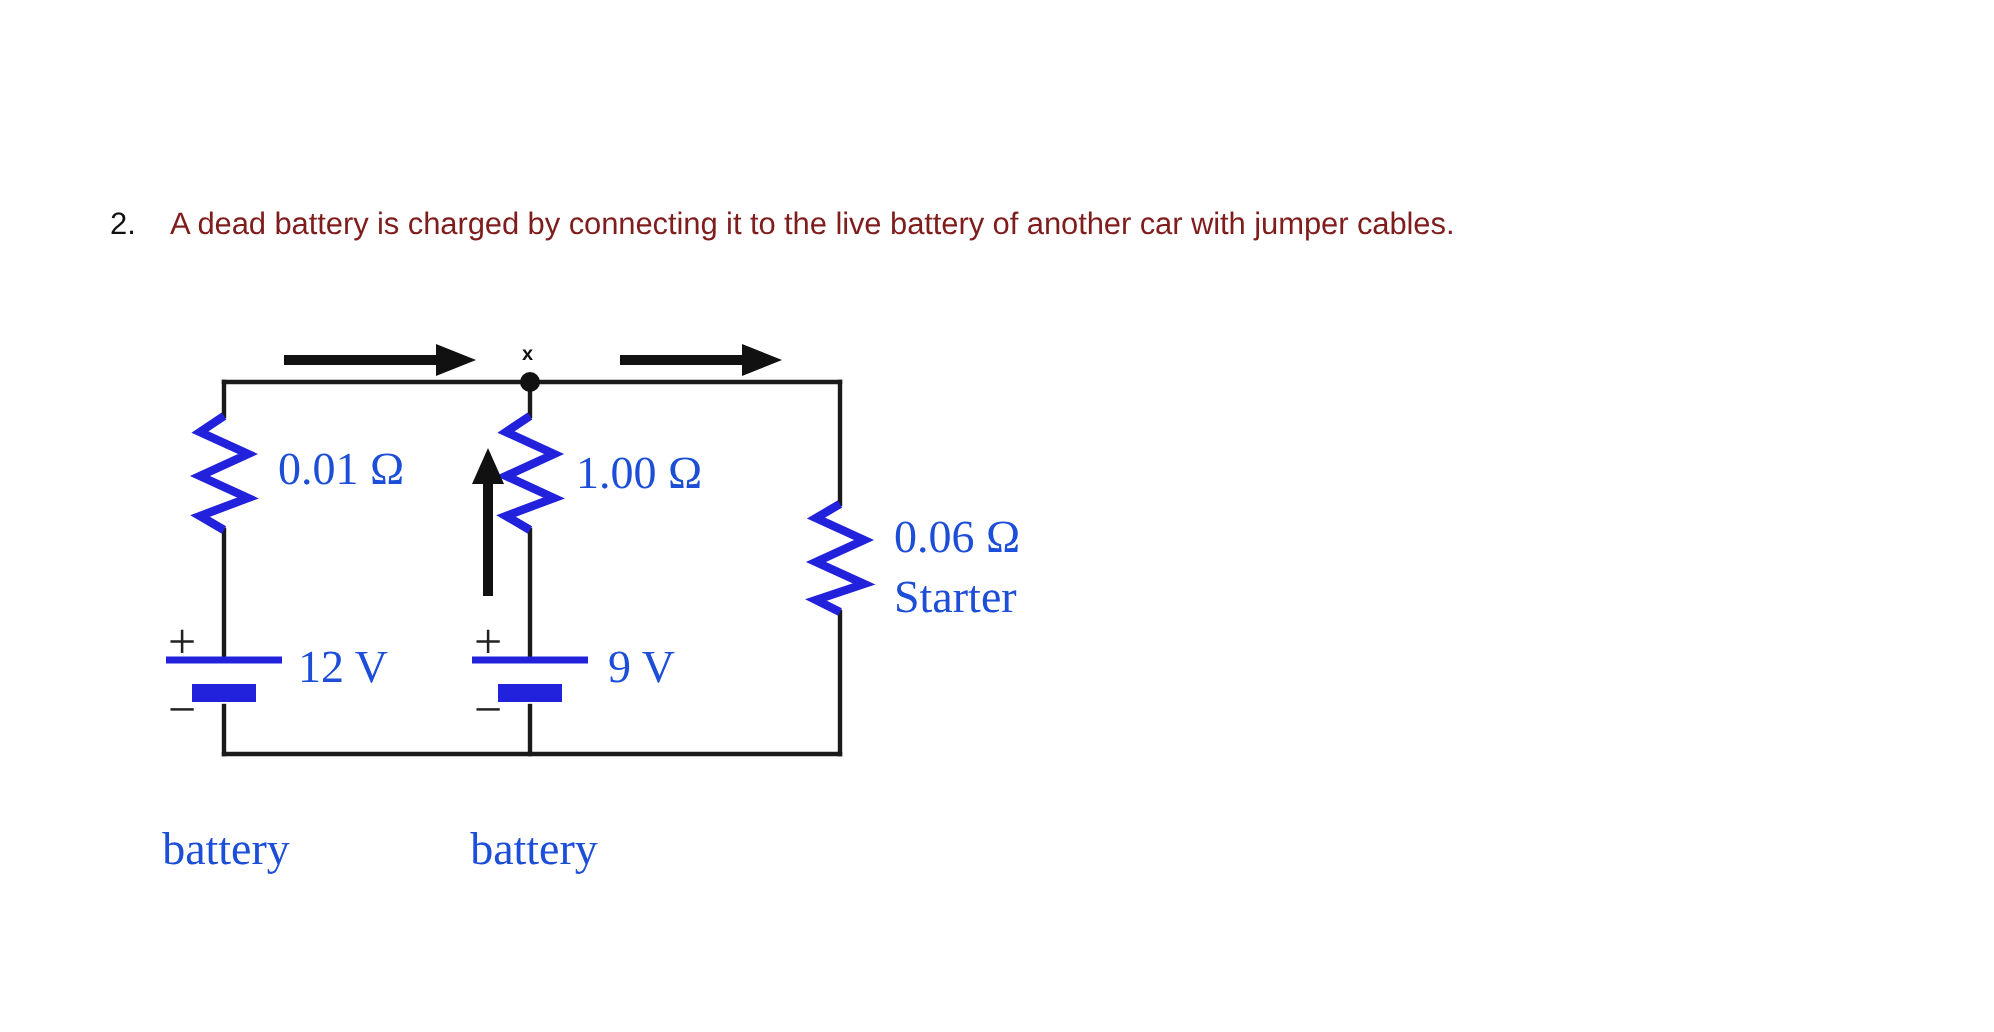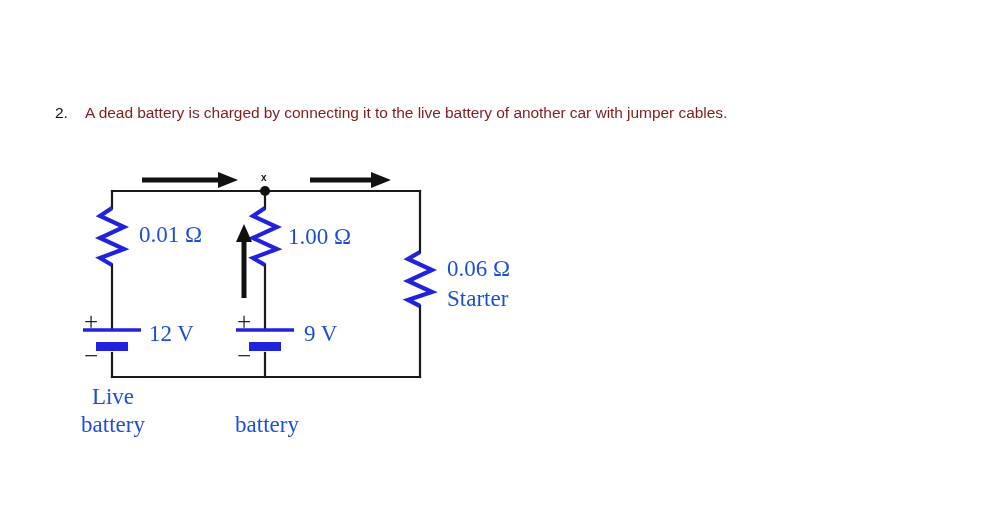--- a/index.html
+++ b/index.html
@@ -176,18 +176,17 @@
   <span class="serif-label term-sign" style="left:84px; top:308px;">+</span>
   <span class="serif-label term-sign" style="left:84px; top:342px;">−</span>
 
   <span class="serif-label term-sign" style="left:237px; top:308px;">+</span>
   <span class="serif-label term-sign" style="left:237px; top:342px;">−</span>
 
   <span class="serif-label volt-label" style="left:149px; top:321px;">12 V</span>
 
   <span class="serif-label volt-label" style="left:304px; top:321px;">9 V</span>
 
-  <span class="serif-label batt-name" style="left:72px; top:384px; width:82px;">Live</span>
   <span class="serif-label batt-name" style="left:62px; top:412px; width:102px;">battery</span>
 
   <span class="serif-label batt-name" style="left:216px; top:412px; width:102px;">battery</span>
 
 </div>
 
 </body></html>

